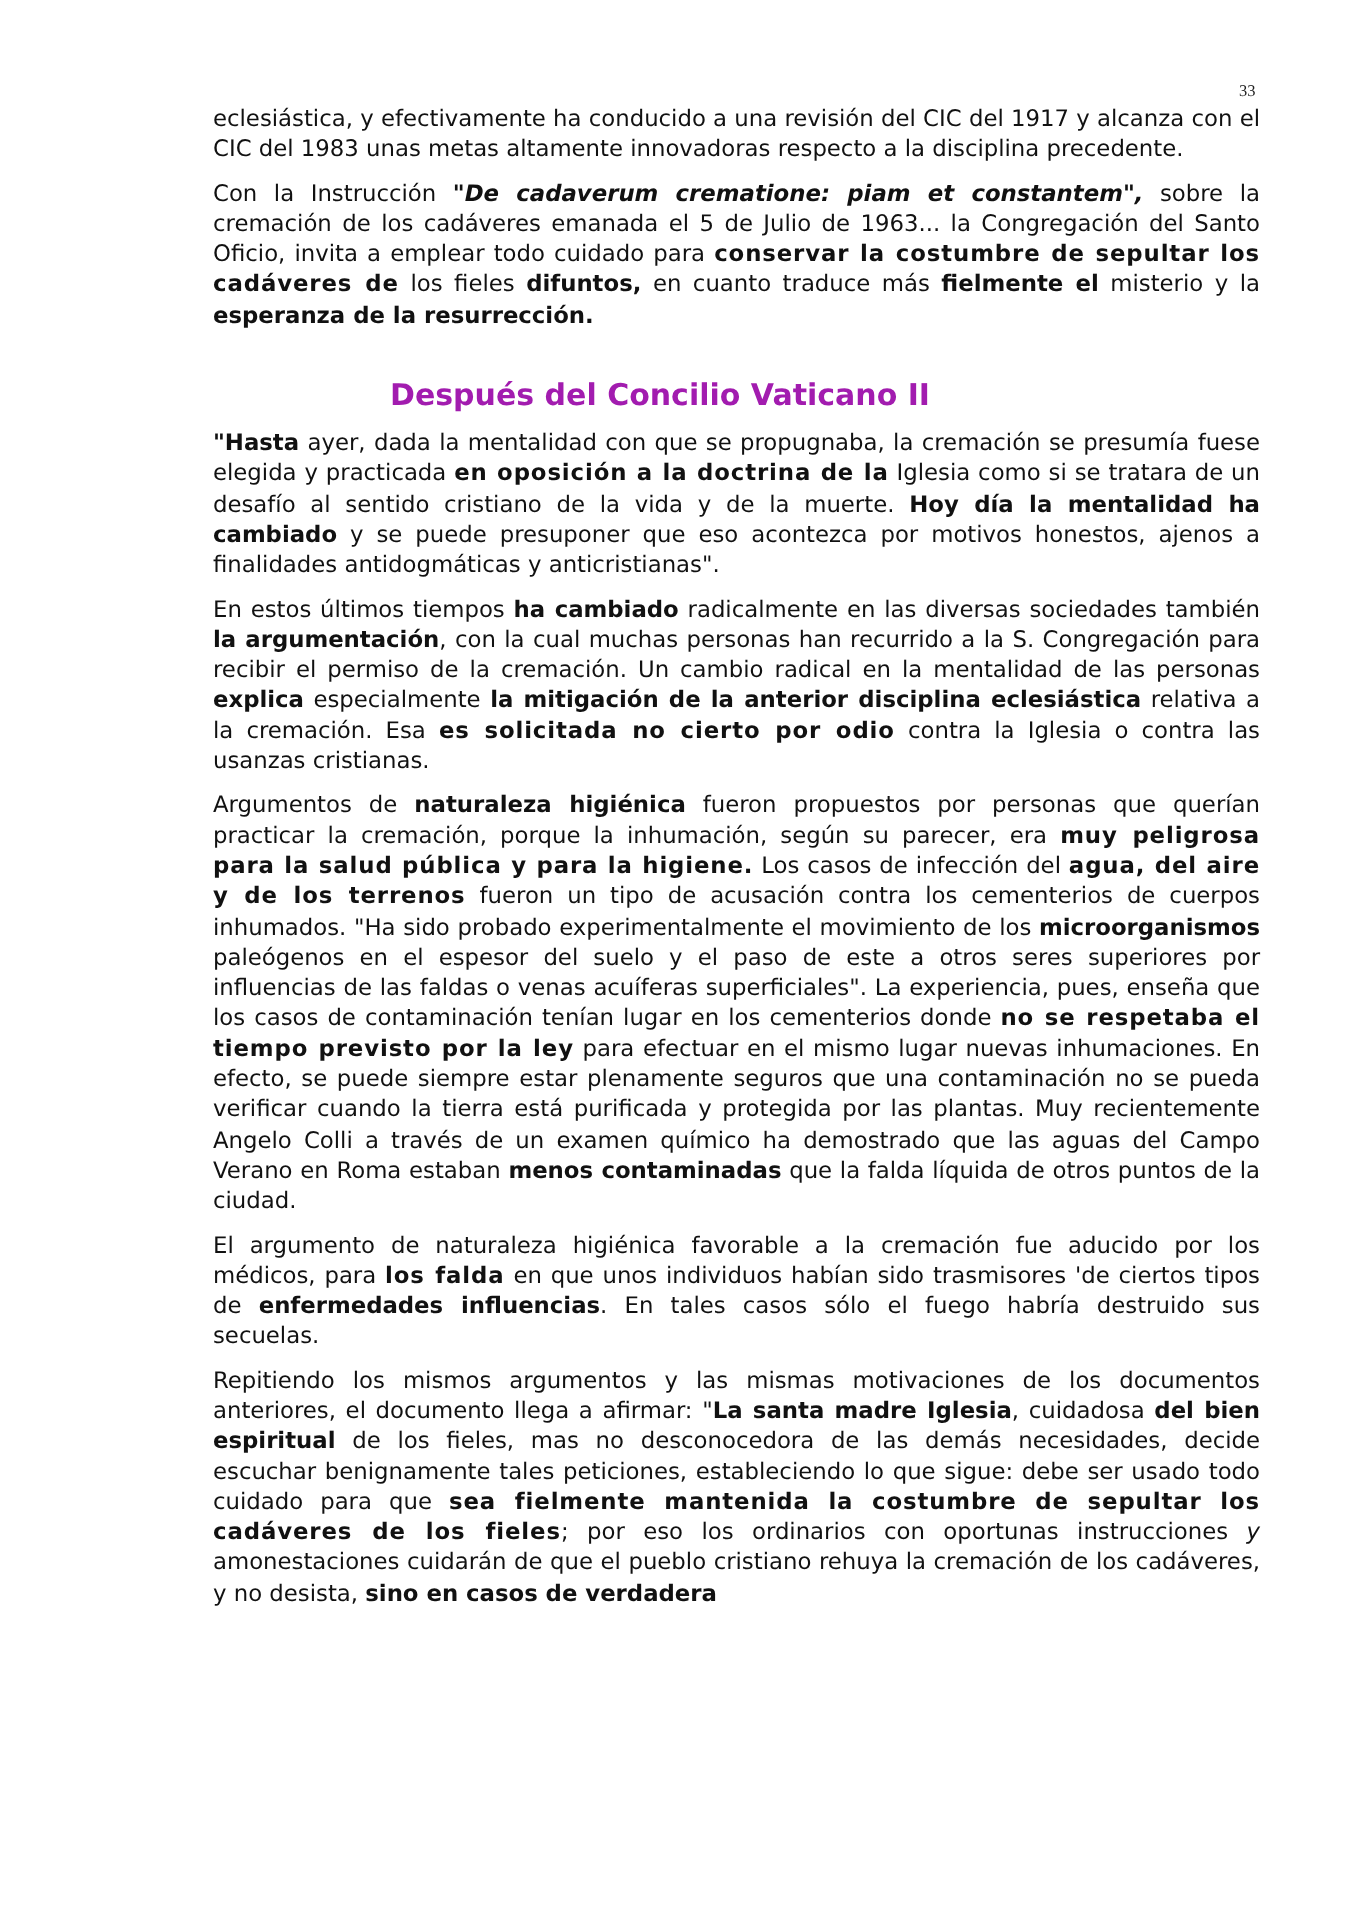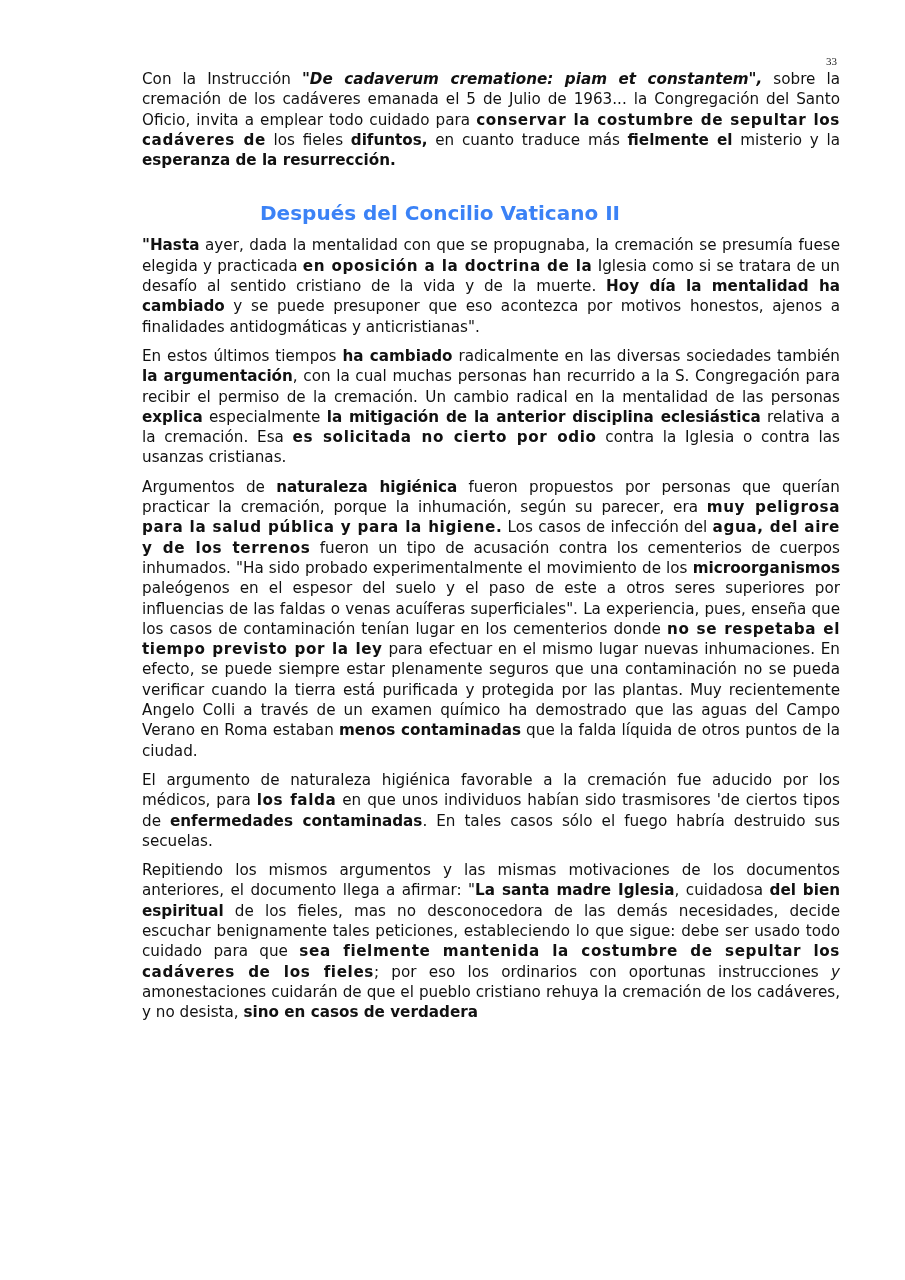--- a/index.html
+++ b/index.html
@@ -9,42 +9,43 @@
     font-family: "Liberation Serif", serif; font-size: 11px; color: #222; text-align: right;
   }
   .content {
     position: absolute; left: 142px; top: 69px; width: 698px;
     font-family: "DejaVu Sans", sans-serif; font-size: 15.2px; line-height: 20.3px;
     color: #111; text-align: justify;
   }
   p { margin: 0 0 9px 0; }
   .heading {
     font-family: "DejaVu Sans", sans-serif; font-weight: bold; font-size: 20px;
-    text-align: left; margin: 30px 0 9px 118px; line-height: 26px; color: #3b82f6;
+    text-align: left; margin: 30px 0 9px 118px; line-height: 26px; color: #a21caf;
   }
   .b { font-weight: bold; }
   .bi { font-weight: bold; font-style: italic; }
   .i { font-style: italic; }
   .ls { letter-spacing: 0.6px; }
 </style>
 </head>
 <body>
 
 <div class="page-number">33</div>
 
 <div class="content">
 
+  <p><span>eclesiástica, y efectivamente ha conducido a una revisión del CIC del 1917 y alcanza con el CIC del 1983 unas metas altamente innovadoras respecto a la disciplina precedente.</span></p>
 
   <p><span>Con la Instrucción </span><span class="bi">"De cadaverum crematione: piam et constantem",</span><span> sobre la cremación de los cadáveres emanada el 5 de Julio de 1963... la Congregación del Santo Oficio, invita a emplear todo cuidado para </span><span class="b ls">conservar la costumbre de sepultar los cadáveres de</span><span> los fieles </span><span class="b">difuntos,</span><span> en cuanto traduce más </span><span class="b">fielmente el</span><span> misterio y la </span><span class="b">esperanza de la resurrección.</span></p>
 
   <div class="heading">Después del Concilio Vaticano II</div>
 
   <p><span class="b"> "Hasta</span><span> ayer, dada la mentalidad con que se propugnaba, la cremación se presumía fuese elegida y practicada </span><span class="b ls">en oposición a la doctrina de la</span><span> Iglesia como si se tratara de un desafío al sentido cristiano de la vida y de la muerte. </span><span class="b">Hoy día la mentalidad ha cambiado</span><span> y se puede presuponer que eso acontezca por motivos honestos, ajenos a finalidades antidogmáticas y anticristianas".</span></p>
 
   <p><span>En estos últimos tiempos </span><span class="b">ha cambiado</span><span> radicalmente en las diversas sociedades también </span><span class="b">la argumentación</span><span>, con la cual muchas personas han recurrido a la S. Congregación para recibir el permiso de la cremación. Un cambio radical en la mentalidad de las personas </span><span class="b">explica</span><span> especialmente </span><span class="b">la mitigación de la anterior disciplina eclesiástica</span><span> relativa a la cremación. Esa </span><span class="b ls">es solicitada no cierto por odio</span><span> contra la Iglesia o contra las usanzas cristianas.</span></p>
 
   <p><span>Argumentos de </span><span class="b">naturaleza higiénica</span><span> fueron propuestos por personas que querían practicar la cremación, porque la inhumación, según su parecer, era </span><span class="b ls">muy peligrosa para la salud pública y para la higiene.</span><span> Los casos de infección del </span><span class="b ls">agua, del aire y de los terrenos</span><span> fueron un tipo de acusación contra los cementerios de cuerpos inhumados. "Ha sido probado experimentalmente el movimiento de los </span><span class="b">microorganismos</span><span> paleógenos en el espesor del suelo y el paso de este a otros seres superiores por influencias de las faldas o venas acuíferas superficiales". La experiencia, pues, enseña que los casos de contaminación tenían lugar en los cementerios donde </span><span class="b ls">no se respetaba el tiempo previsto por la ley</span><span> para efectuar en el mismo lugar nuevas inhumaciones. En efecto, se puede siempre estar plenamente seguros que una contaminación no se pueda verificar cuando la tierra está purificada y protegida por las plantas. Muy recientemente Angelo Colli a través de un examen químico ha demostrado que las aguas del Campo Verano en Roma estaban </span><span class="b">menos contaminadas</span><span> que la falda líquida de otros puntos de la ciudad.</span></p>
 
-  <p><span>El argumento de naturaleza higiénica favorable a la cremación fue aducido por los médicos, para </span><span class="b ls">los falda</span><span> en que unos individuos habían sido trasmisores 'de ciertos tipos de </span><span class="b">enfermedades contaminadas</span><span>. En tales casos sólo el fuego habría destruido sus secuelas.</span></p>
+  <p><span>El argumento de naturaleza higiénica favorable a la cremación fue aducido por los médicos, para </span><span class="b ls">los falda</span><span> en que unos individuos habían sido trasmisores 'de ciertos tipos de </span><span class="b">enfermedades influencias</span><span>. En tales casos sólo el fuego habría destruido sus secuelas.</span></p>
 
   <p><span>Repitiendo los mismos argumentos y las mismas motivaciones de los documentos anteriores, el documento llega a afirmar: "</span><span class="b">La santa madre Iglesia</span><span>, cuidadosa </span><span class="b">del bien espiritual</span><span> de los fieles, mas no desconocedora de las demás necesidades, decide escuchar benignamente tales peticiones, estableciendo lo que sigue: debe ser usado todo cuidado para que </span><span class="b ls">sea fielmente mantenida la costumbre de sepultar los cadáveres de los fieles</span><span>; por eso los ordinarios con oportunas instrucciones </span><span class="i">y</span><span> amonestaciones cuidarán de que el pueblo cristiano rehuya la cremación de los cadáveres, y no desista, </span><span class="b">sino en casos de verdadera</span></p>
 
 </div>
 
 </body></html>

